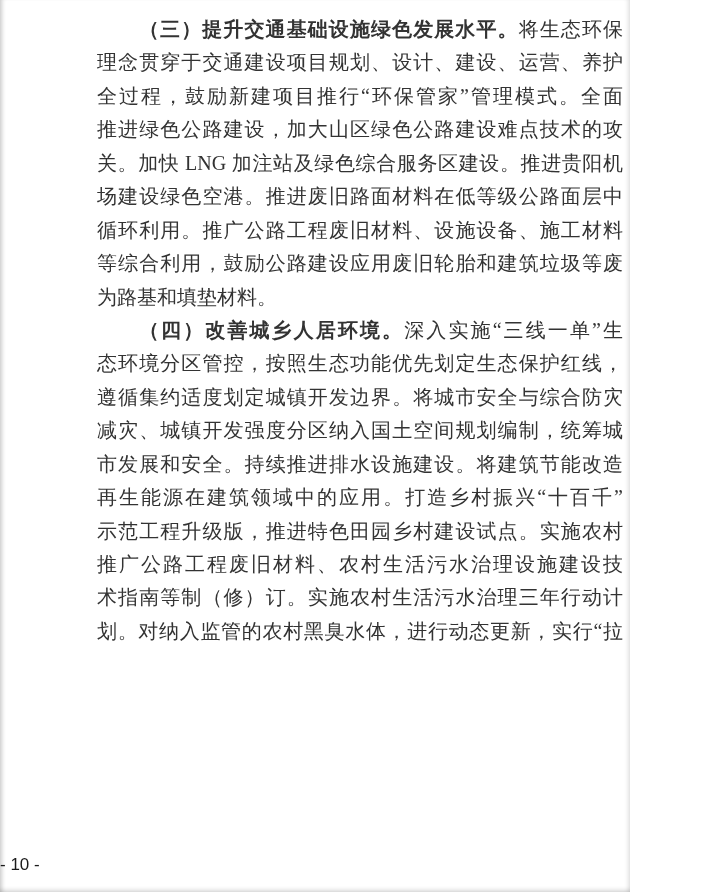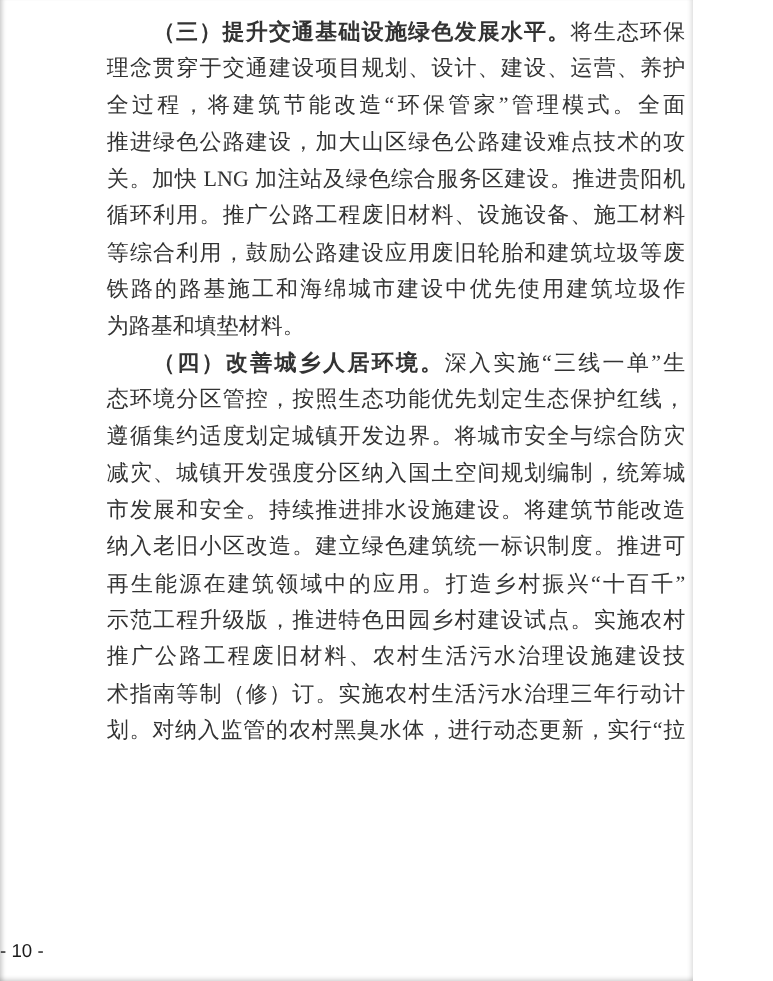--- a/index.html
+++ b/index.html
@@ -60,35 +60,34 @@
   }
 </style>
 </head>
 <body>
 
 <div class="page">
   <div class="content">
       <div class="paragraph">
         <div class="line first-line"><span class="heading">（三）提升交通基础设施绿色发展水平。</span><span>将生态环保</span></div>
         <div class="line">理念贯穿于交通建设项目规划、设计、建设、运营、养护</div>
-        <div class="line">全过程，将建筑节能改造“环保管家”管理模式。全面</div>
+        <div class="line">全过程，鼓励新建项目推行“环保管家”管理模式。全面</div>
         <div class="line">推进绿色公路建设，加大山区绿色公路建设难点技术的攻</div>
         <div class="line">关。加快 LNG 加注站及绿色综合服务区建设。推进贵阳机</div>
+        <div class="line">场建设绿色空港。推进废旧路面材料在低等级公路面层中</div>
         <div class="line">循环利用。推广公路工程废旧材料、设施设备、施工材料</div>
         <div class="line">等综合利用，鼓励公路建设应用废旧轮胎和建筑垃圾等废</div>
-        <div class="line">铁路的路基施工和海绵城市建设中优先使用建筑垃圾作</div>
         <div class="line short">为路基和填垫材料。</div>
       </div>
       <div class="paragraph">
         <div class="line first-line"><span class="heading">（四）改善城乡人居环境。</span><span>深入实施“三线一单”生</span></div>
         <div class="line">态环境分区管控，按照生态功能优先划定生态保护红线，</div>
         <div class="line">遵循集约适度划定城镇开发边界。将城市安全与综合防灾</div>
         <div class="line">减灾、城镇开发强度分区纳入国土空间规划编制，统筹城</div>
         <div class="line">市发展和安全。持续推进排水设施建设。将建筑节能改造</div>
-        <div class="line">纳入老旧小区改造。建立绿色建筑统一标识制度。推进可</div>
         <div class="line">再生能源在建筑领域中的应用。打造乡村振兴“十百千”</div>
         <div class="line">示范工程升级版，推进特色田园乡村建设试点。实施农村</div>
         <div class="line">推广公路工程废旧材料、农村生活污水治理设施建设技</div>
         <div class="line">术指南等制（修）订。实施农村生活污水治理三年行动计</div>
         <div class="line">划。对纳入监管的农村黑臭水体，进行动态更新，实行“拉</div>
       </div>
     </div>
   <div class="footer">- 10 -</div>
 </div>
 

